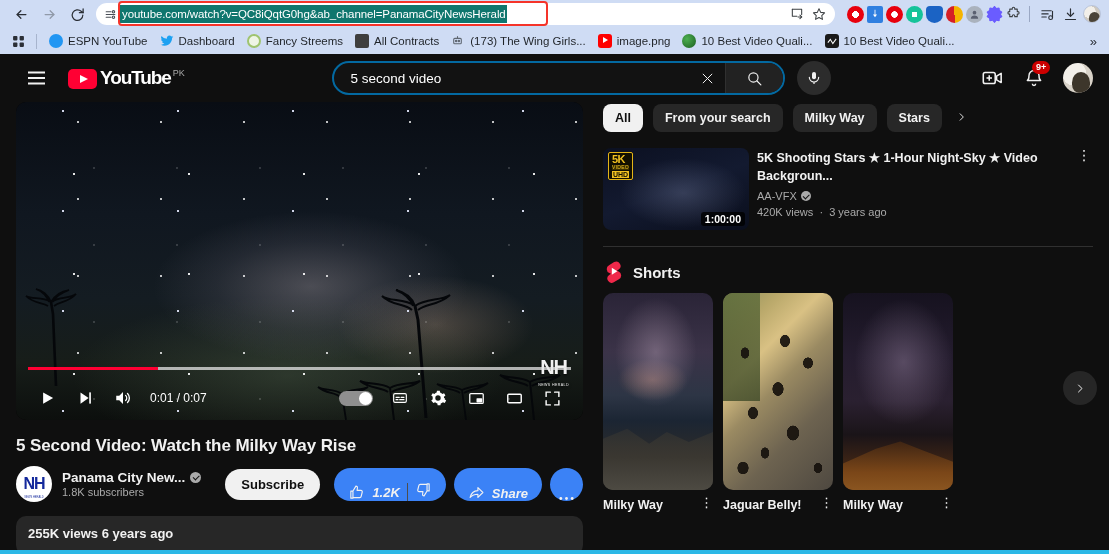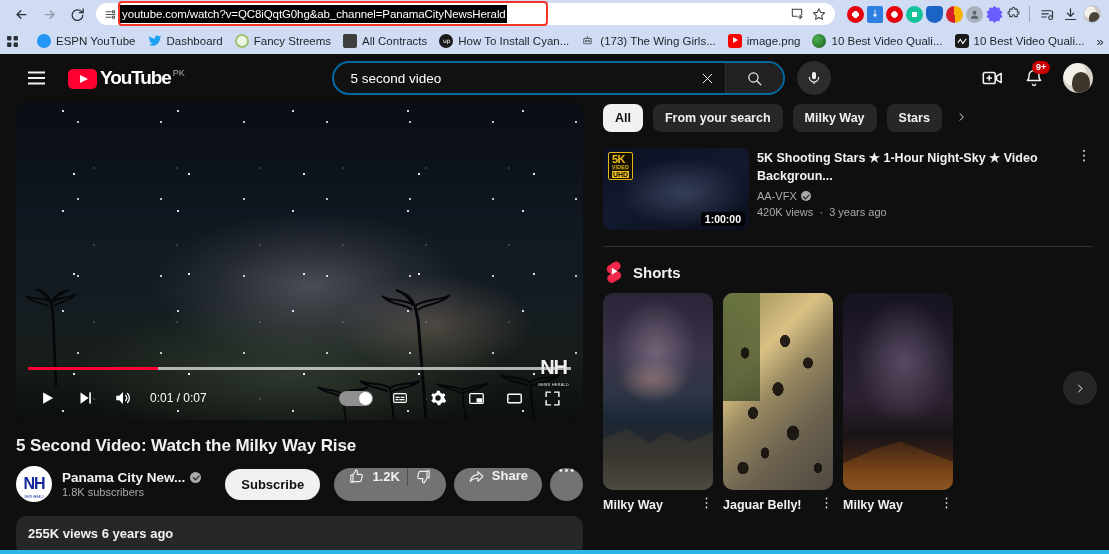--- a/index.html
+++ b/index.html
@@ -52,21 +52,21 @@
   }
   .url-wrap {
     flex: 1 1 auto;
     min-width: 0;
     display: flex;
     align-items: center;
     height: 18px;
     overflow: hidden;
   }
   .url-text {
-    background: #000000;
+    background: #0f766e;
     color: #ffffff;
     font-size: 11.5px;
     line-height: 16px;
     padding: 1px 1px 1px 2px;
     white-space: nowrap;
     letter-spacing: -0.1px;
     font-family: "Liberation Sans", sans-serif;
   }
   .omni-right {
     display: flex; align-items: center; gap: 2px; flex: 0 0 auto;
@@ -284,23 +284,23 @@
   .verified::after{content:"";width:5px;height:2.5px;border-left:1.4px solid #0f0f0f;border-bottom:1.4px solid #0f0f0f;transform:rotate(-45deg);margin-top:-1px;}
   .ch-subs { color:#aaa; font-size:11px; margin-top:1px;}
   .subscribe {
     margin-left: 14px;
     background:#f1f1f1; color:#0f0f0f;
     border-radius: 18px; padding: 8px 16px;
     font-size: 13px; font-weight:bold; flex:0 0 auto;
   }
   .actions { margin-left:auto; display:flex; align-items:center; gap: 8px; }
   .pill {
-    background:#737373; border-radius:18px; height:33px;
-    display:flex; align-items:flex-start; padding: 0 14px; gap:7px;
-    color:#f1f1f1; font-size:13px; font-weight:bold;
+    background:#3b82f6; border-radius:18px; height:33px;
+    display:flex; align-items:flex-end; padding: 0 14px; gap:7px;
+    color:#f1f1f1; font-size:13px; font-weight:bold;font-style:italic;
   }
   .pill.round { width:33px; padding:0; justify-content:center; }
   .pill-sep { width:1px; height:18px; background:#4d4d4d; }
 
   .desc-box {
     margin-top: 14px;
     background:#272727; border-radius: 10px;
     padding: 10px 12px 14px;
     color:#f1f1f1; font-size:13px; font-weight:bold;
   }
@@ -534,28 +534,20 @@
       </span>
       <span>Dashboard</span>
     </span>
     <span class="bm">
       <span class="bm-ic" style="border:2px solid #9fc46f;border-radius:50%;background:#eef5e5"></span>
       <span>Fancy Streems</span>
     </span>
     <span class="bm">
       <span class="bm-ic" style="background:#3e3e3e;border-radius:2px"></span>
       <span>All Contracts</span>
-    </span>
-    <span class="bm">
-      <span class="bm-ic" style="background:#1a1a1a;border-radius:50%;position:relative">
-        <svg style="position:absolute;left:2px;top:3px" width="10" height="8" viewBox="0 0 24 24" fill="#fff">
-            <text x="3" y="19" font-size="18" font-family="DejaVu Sans">up</text>
-          </svg>
-      </span>
-      <span>How To Install Cyan...</span>
     </span>
     <span class="bm">
       <span class="bm-ic" style="background:transparent;color:#5f6772">
         <svg width="13" height="13" viewBox="0 0 24 24" fill="none" stroke="#5f6772" stroke-width="2">
             <rect x="5" y="8" width="14" height="10" rx="2"></rect>
             <circle cx="9.5" cy="13" r="1.3" fill="#5f6772"></circle>
             <circle cx="14.5" cy="13" r="1.3" fill="#5f6772"></circle>
             <line x1="12" y1="4" x2="12" y2="8"></line>
           </svg>
       </span>

